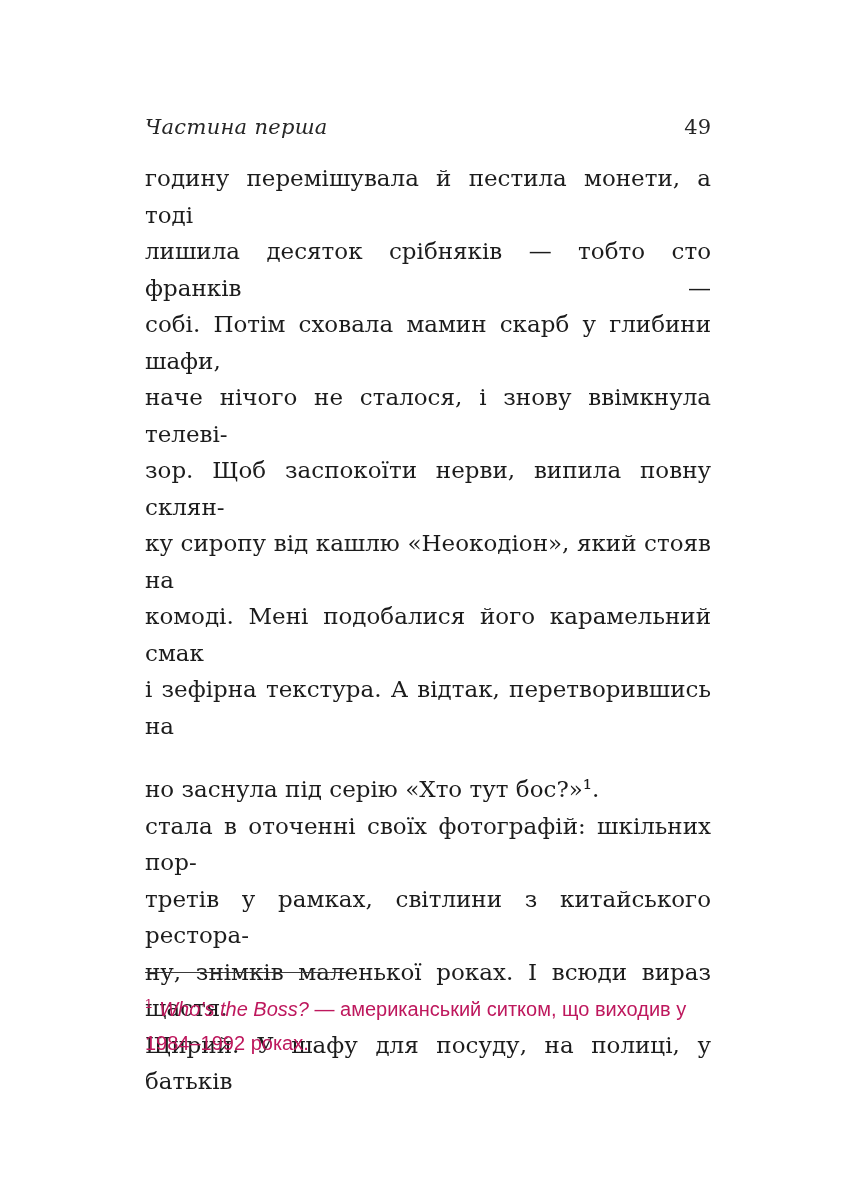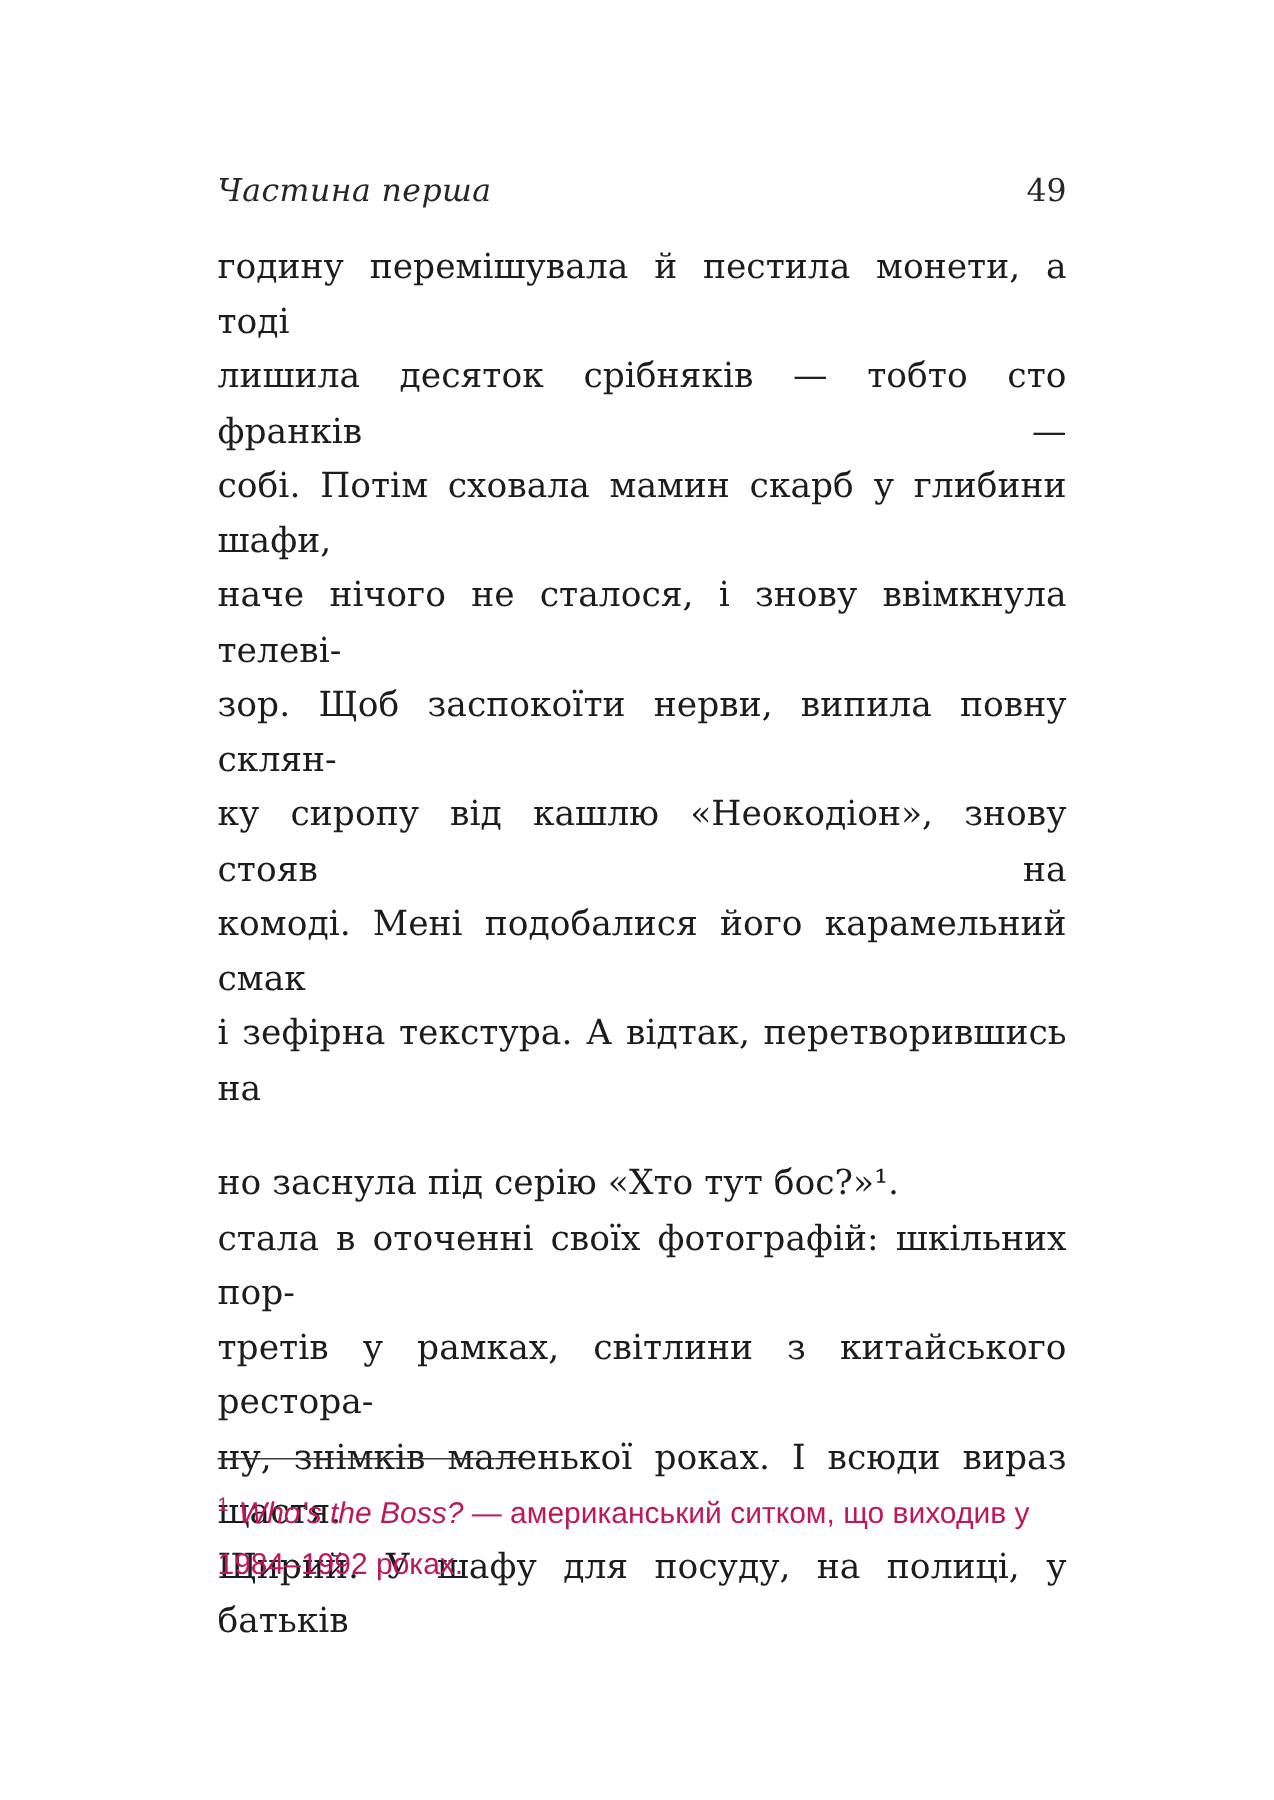--- a/index.html
+++ b/index.html
@@ -91,21 +91,21 @@
     <span class="running-title">Частина перша</span>
     <span class="page-number">49</span>
   </div>
 
   <div class="body-text" id="body-text">
       <div class="line">годину перемішувала й пестила монети, а тоді</div>
       <div class="line">лишила десяток срібняків — тобто сто франків —</div>
       <div class="line">собі. Потім сховала мамин скарб у глибини шафи,</div>
       <div class="line">наче нічого не сталося, і знову ввімкнула телеві-</div>
       <div class="line">зор. Щоб заспокоїти нерви, випила повну склян-</div>
-      <div class="line">ку сиропу від кашлю «Неокодіон», знову стояв на</div>
+      <div class="line">ку сиропу від кашлю «Неокодіон», який стояв на</div>
       <div class="line">комоді. Мені подобалися його карамельний смак</div>
       <div class="line">і зефірна текстура. А відтак, перетворившись на</div>
       <div class="line no-justify-last">но заснула під серію «Хто тут бос?»¹.</div>
       <div class="line">стала в оточенні своїх фотографій: шкільних пор-</div>
       <div class="line">третів у рамках, світлини з китайського рестора-</div>
       <div class="line">ну, знімків маленької роках. І всюди вираз щастя.</div>
       <div class="line">Щирий. У шафу для посуду, на полиці, у батьків</div>
     </div>
 
   <div class="footnote-rule"></div>

